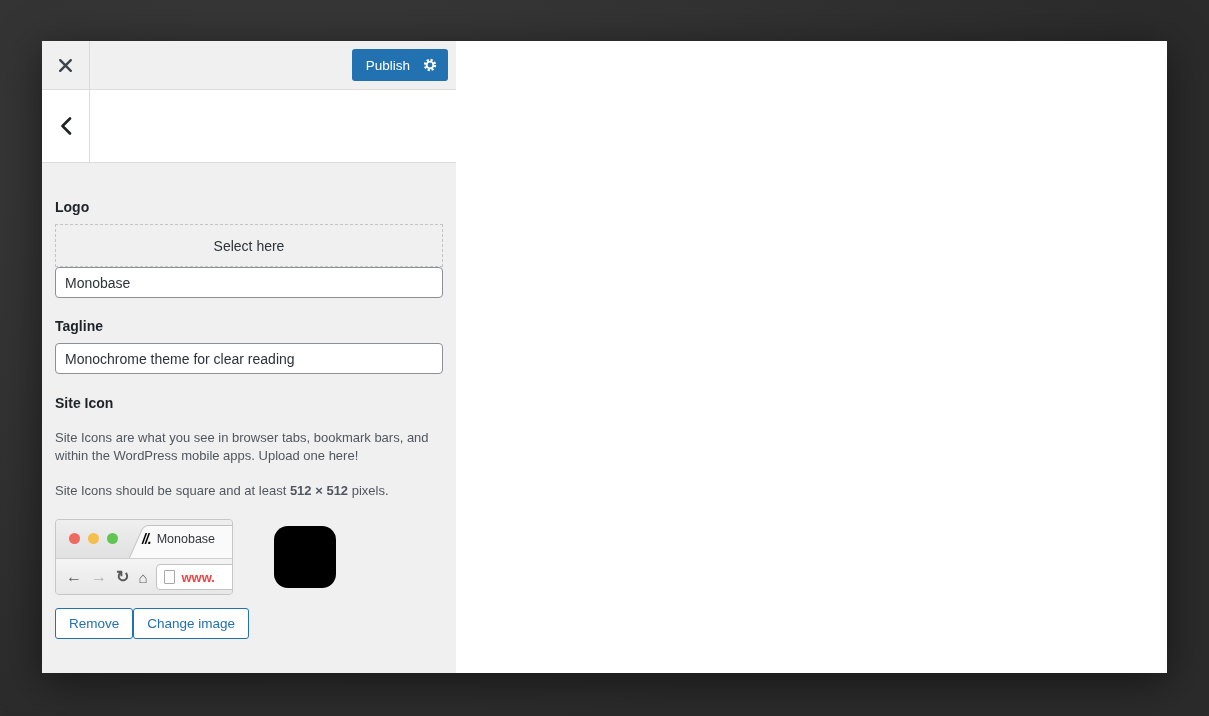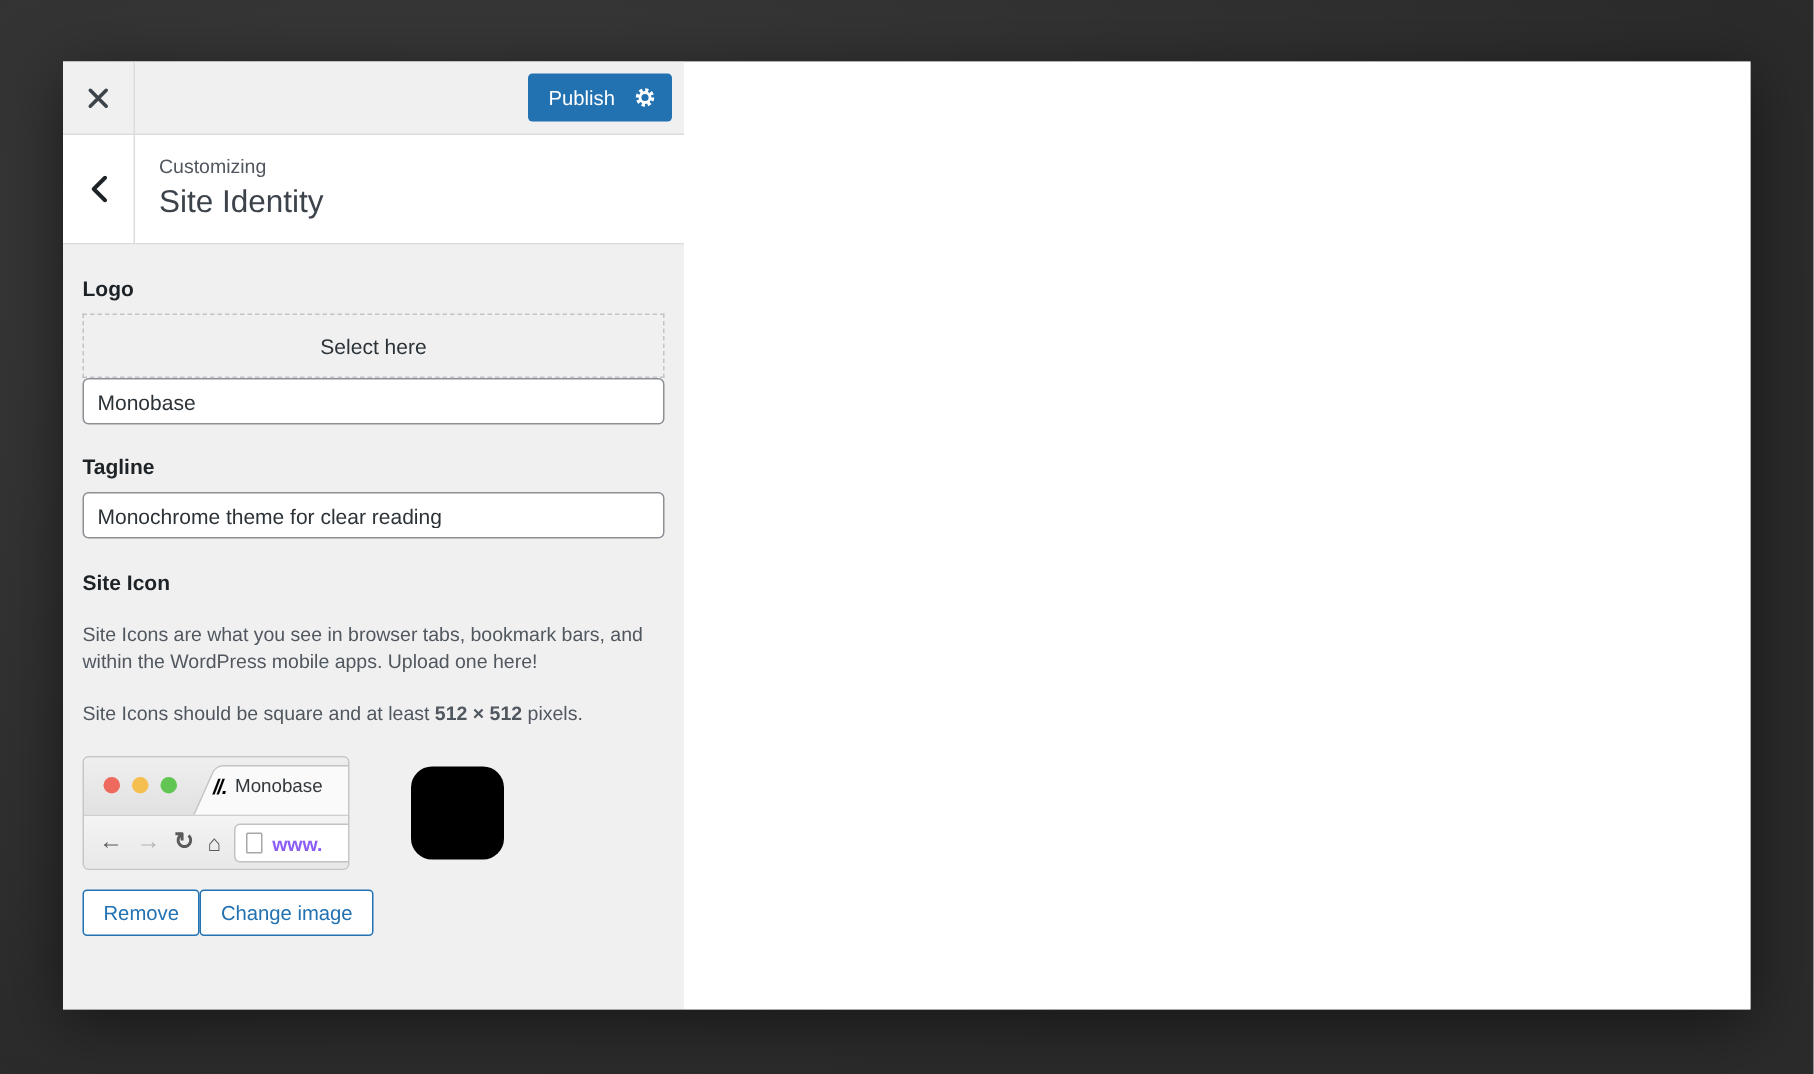--- a/index.html
+++ b/index.html
@@ -24,21 +24,21 @@
     display:flex; align-items:center; gap:12px; padding:0 10px 0 14px;
     font-size:13.5px; font-family:inherit; cursor:pointer;
   }
   .publish-btn .gear { display:grid; place-items:center; }
   .title-row { height:73px; flex:none; background:#fff; display:flex; border-bottom:1px solid #dcdcde; }
   .back-btn { width:48px; flex:none; background:#fff; border-right:1px solid #dcdcde; display:grid; place-items:center; cursor:pointer; }
   .title-text { padding:13px 16px 0 16px; }
   .crumb { font-size:13px; color:#50575e; margin-bottom:5px; }
   .panel-title { font-size:21px; color:#3c434a; font-weight:400; }
   .panel-body { flex:1; padding:0 13px; overflow:hidden; }
-  .field-label { font-size:14px; font-weight:600; color:#1d2327; margin:21px 0 9px; }
+  .field-label { font-size:14px; font-weight:600; color:#1d2327; margin:36px 0 9px; }
   .select-logo {
     width:100%; height:43px; background:transparent; border:1px dashed #c3c4c7;
     color:#2c3338; font-size:14px; font-family:inherit; cursor:pointer;
   }
   .text-input {
     width:100%; height:31px; background:#fff; border:1px solid #8c8f94; border-radius:4px;
     padding:0 9px; font-size:14px; color:#2c3338; font-family:inherit;
   }
   .desc { font-size:13px; line-height:17.5px; color:#50575e; margin-top:18px; }
   .desc b { font-weight:700; }
@@ -59,21 +59,21 @@
   .bm-tab-content { position:absolute; left:86px; top:0; height:38px; display:flex; align-items:center; gap:6px; }
   .favicon { font-weight:800; font-style:italic; font-size:14px; color:#000; letter-spacing:-1px; }
   .tab-label { font-size:12.5px; color:#32373c; }
   .bm-bottom { height:38px; background:linear-gradient(#f4f4f4,#e7e7e7); border-top:1px solid #cfcfcf;
     display:flex; align-items:center; padding-left:10px; gap:9px; }
   .nav-glyph { font-size:16px; font-weight:700; color:#5a5a5a; line-height:1; }
   .nav-glyph.dim { color:#b4b4b4; }
   .url-box { flex:1; height:26px; margin-right:-4px; background:#fff; border:1px solid #c2c2c2; border-radius:4px 0 0 4px;
     display:flex; align-items:center; gap:6px; padding-left:7px; overflow:hidden; }
   .page-icon { width:11px; height:14px; background:#fff; border:1px solid #a7a7a7; border-radius:1px; flex:none; }
-  .url-text { font-size:13px; font-weight:700; color:#8b5cf6; white-space:nowrap; }
+  .url-text { font-size:13px; font-weight:700; color:#ef4444; white-space:nowrap; }
   .app-icon { width:62px; height:62px; border-radius:14px; background:#000; margin-left:41px; flex:none; }
   .btn-row { display:flex; margin-top:13px; }
   .outline-btn {
     background:#fff; border:1px solid #2271b1; color:#2271b1; border-radius:3px;
     height:31px; padding:0 13px; font-size:13.5px; font-family:inherit; cursor:pointer;
   }
   
   .preview { flex:1; background:#fff; position:relative; overflow:hidden; }
 </style>
 </head>
@@ -100,24 +100,20 @@
           </span>
         </button>
       </div>
     </div>
 
     <div class="title-row">
       <div class="back-btn">
         <svg width="12" height="18" viewBox="0 0 12 18">
           <path d="M10 1.5 L2.5 9 L10 16.5" fill="none" stroke="#1d2327" stroke-width="2.6" stroke-linecap="round" stroke-linejoin="round"></path>
         </svg>
-      </div>
-      <div class="title-text">
-        <div class="crumb">Customizing</div>
-        <h1 class="panel-title">Site Identity</h1>
       </div>
     </div>
 
     <div class="panel-body">
 
       <div class="field-label">Logo</div>
       <button class="select-logo">Select here</button>
 
       <input class="text-input" type="text" value="Monobase" style="">
 

